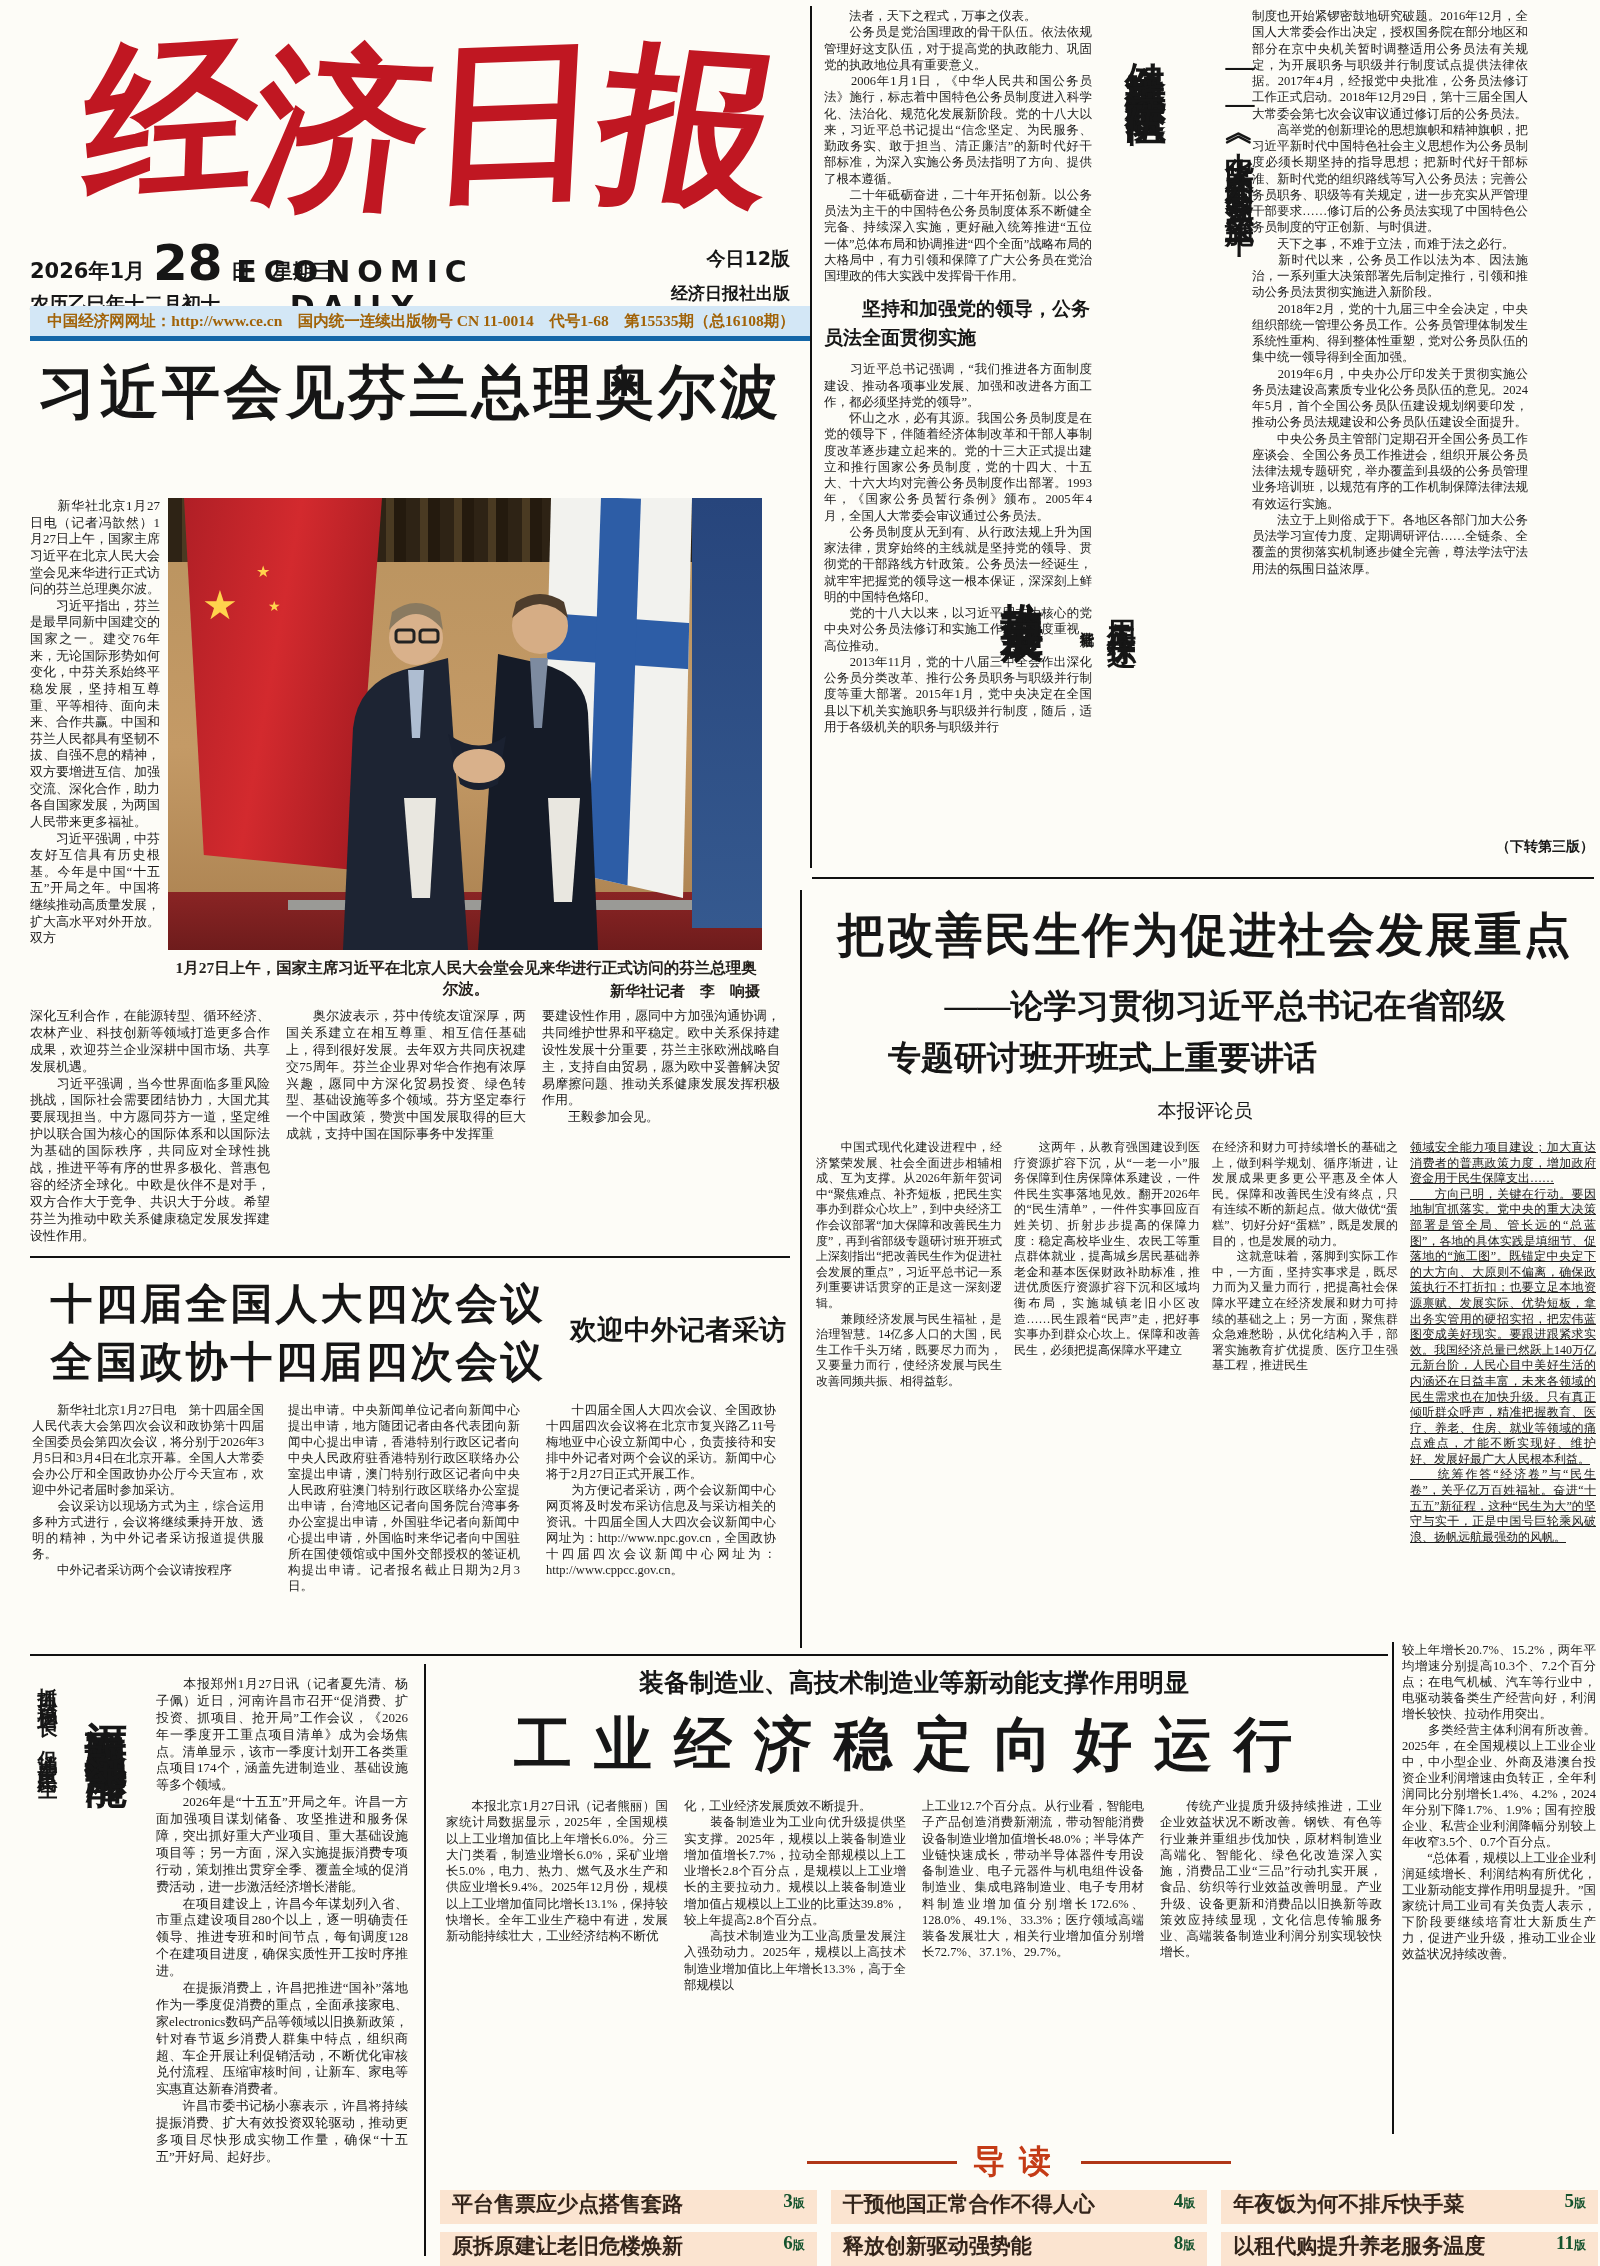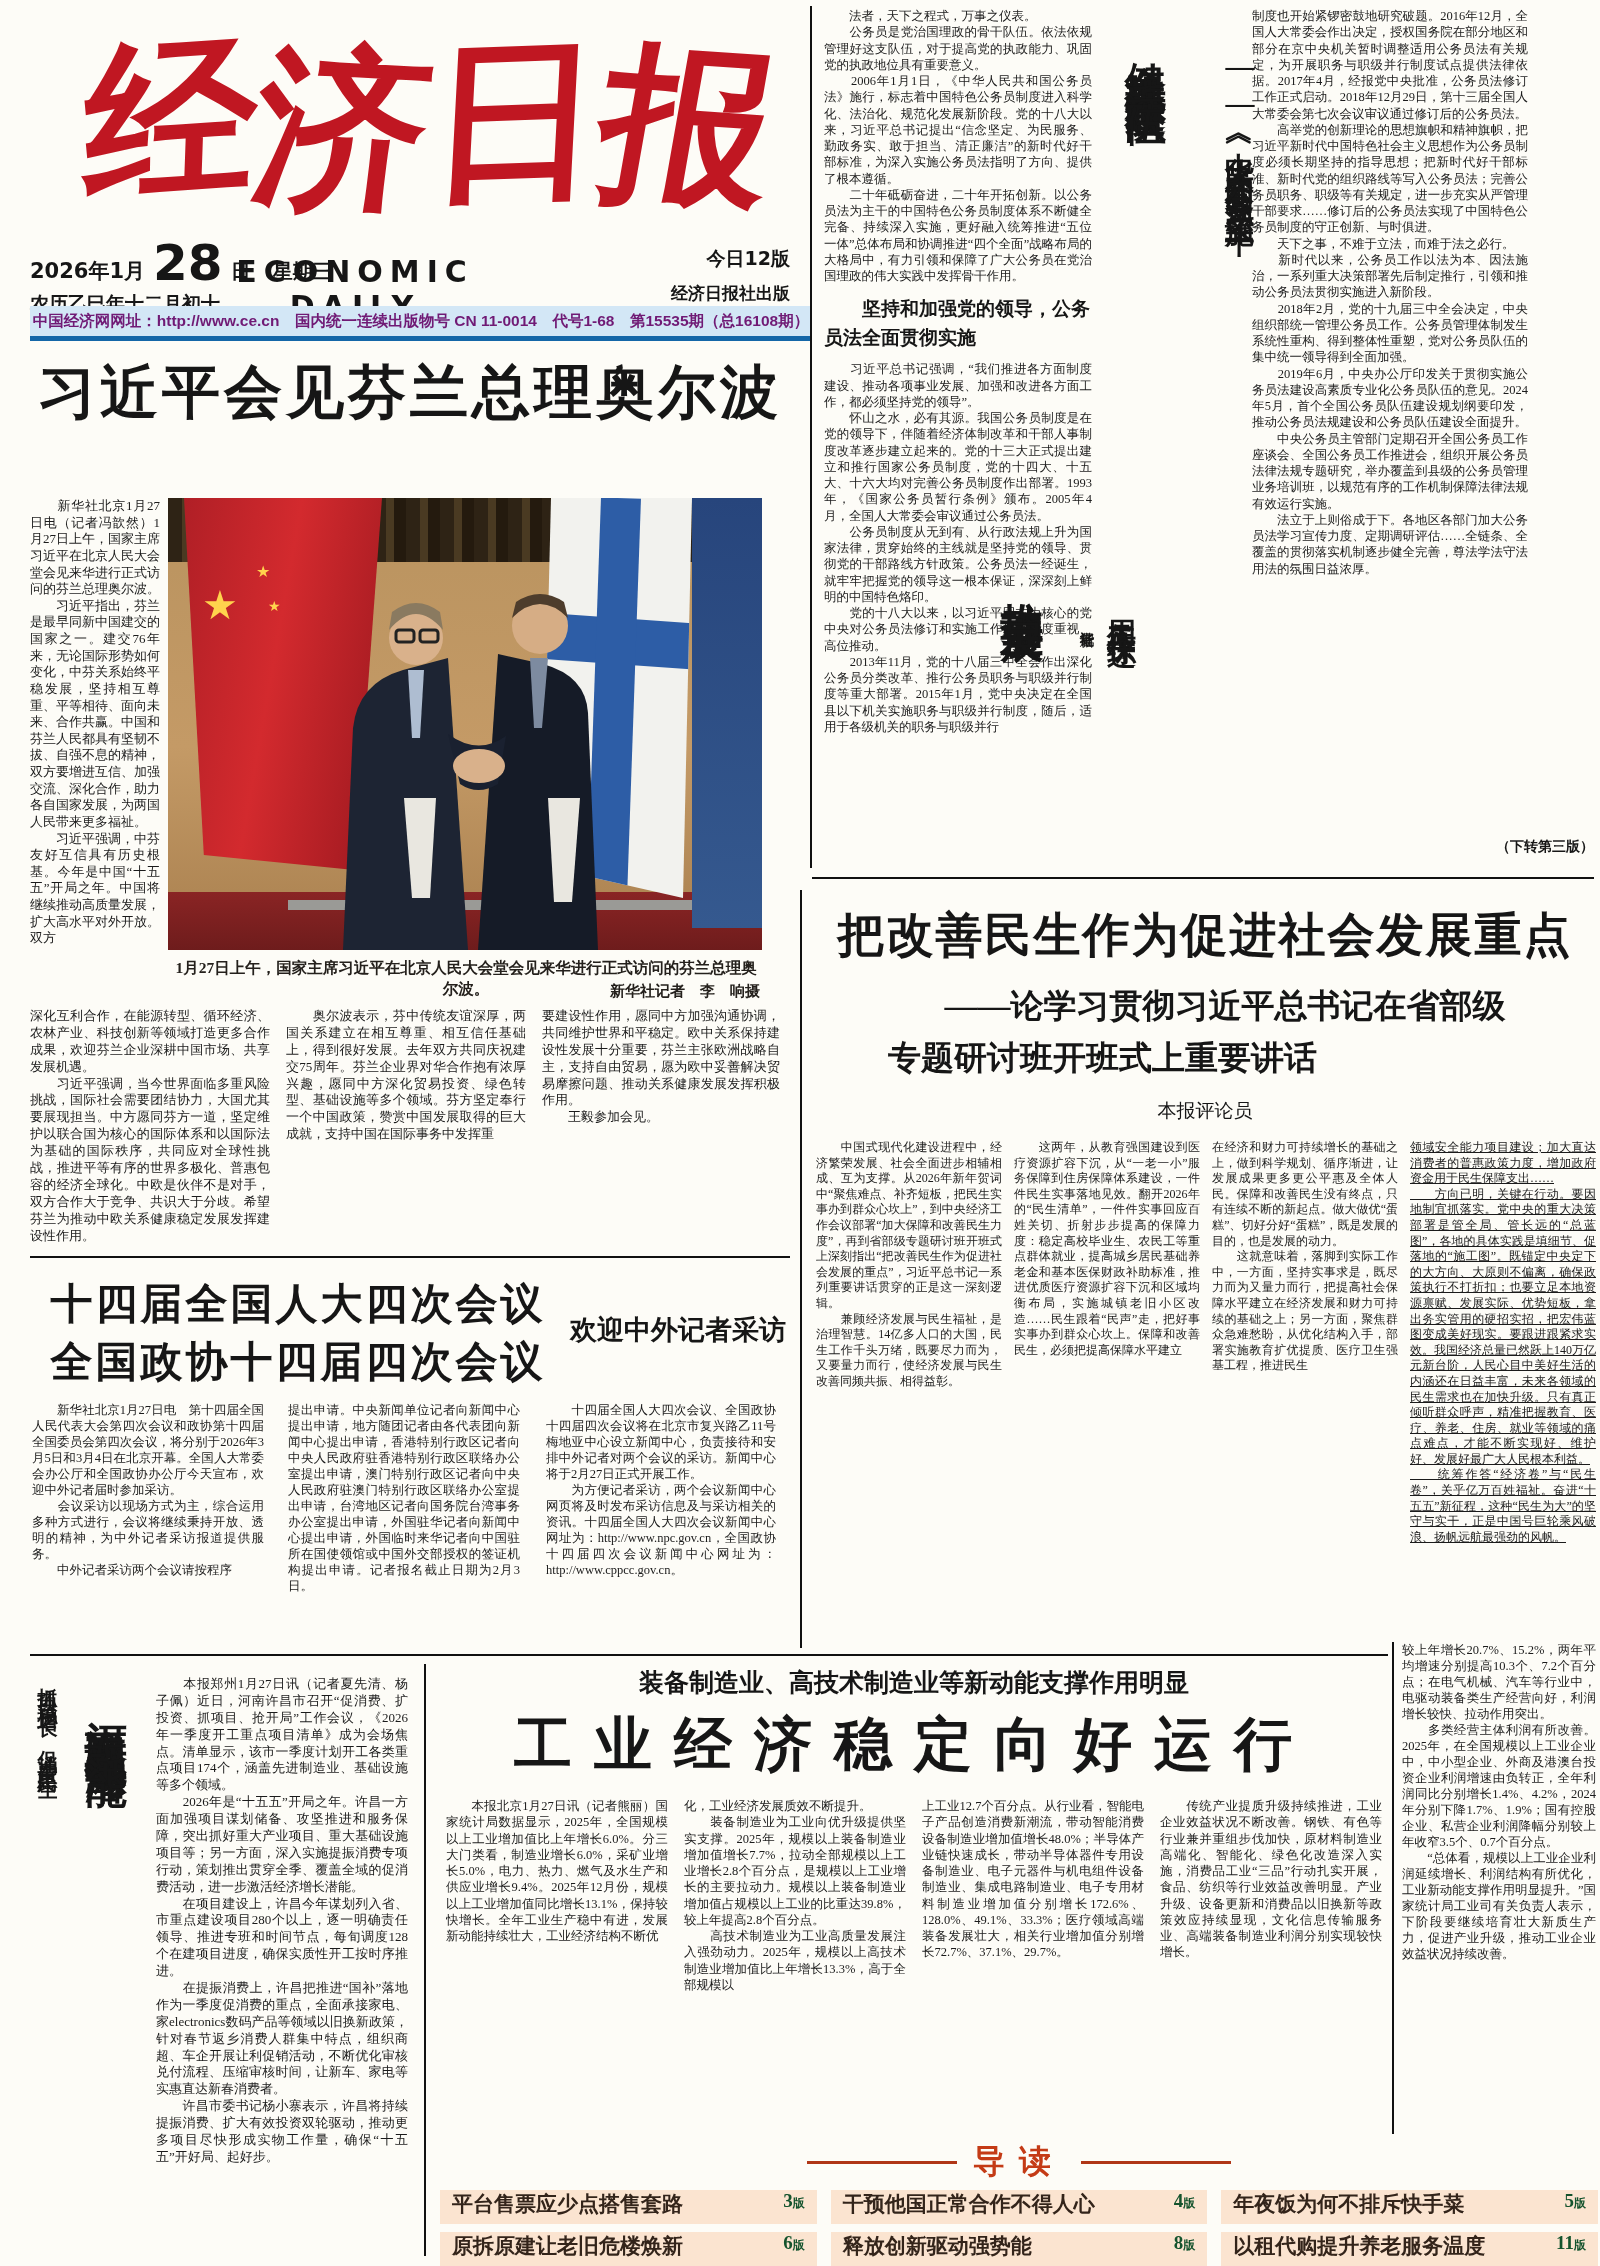--- a/index.html
+++ b/index.html
@@ -13,21 +13,21 @@
   .rule-v{background:#111;width:2px;}
   .center{text-align:center;}
   .masthead{display:flex;justify-content:space-between;align-items:center;}
   .masthead span{color:#c01722;font-weight:bold;font-size:172px;line-height:1;
     font-family:"DejaVu Serif","Liberation Serif",serif;display:inline-block;}
   .masthead span:nth-child(1){transform:rotate(-4deg) skewX(-6deg);}
   .masthead span:nth-child(2){transform:rotate(3deg) skewX(-4deg) translateY(8px);}
   .masthead span:nth-child(3){transform:rotate(-2deg) skewX(-5deg);}
   .masthead span:nth-child(4){transform:rotate(4deg) skewX(-6deg) translateY(6px);}
   .infobar{background:#d3e7f6;border-bottom:5px solid #1467a8;display:flex;align-items:center;justify-content:center;
-    font-weight:bold;font-size:15.5px;font-family:Liberation Sans, sans-serif;color:#701a75;}
+    font-weight:bold;font-size:15.5px;font-family:Liberation Serif, serif;color:#a16207;}
   .bigvert{font-weight:900;letter-spacing:4px;}
   .daodu-item{background:#fbe4d0;display:flex;align-items:flex-start;justify-content:space-between;
     padding:0 12px;height:34px;}
   .daodu-item .t{font-size:21px;font-weight:bold;color:#33241a;}
   .daodu-item .p{font-size:19px;font-weight:bold;color:#14532d;}
   .daodu-item .p small{font-size:12px;}
   .dline{height:3px;background:#b03616;width:150px;}
   .subhead-c{font-family:"DejaVu Sans","Liberation Sans",sans-serif;font-weight:bold;font-size:19px;
     line-height:1.5;text-indent:2em;margin:10px 0;}
   .capt{font-style:normal;color:#24201c;}

